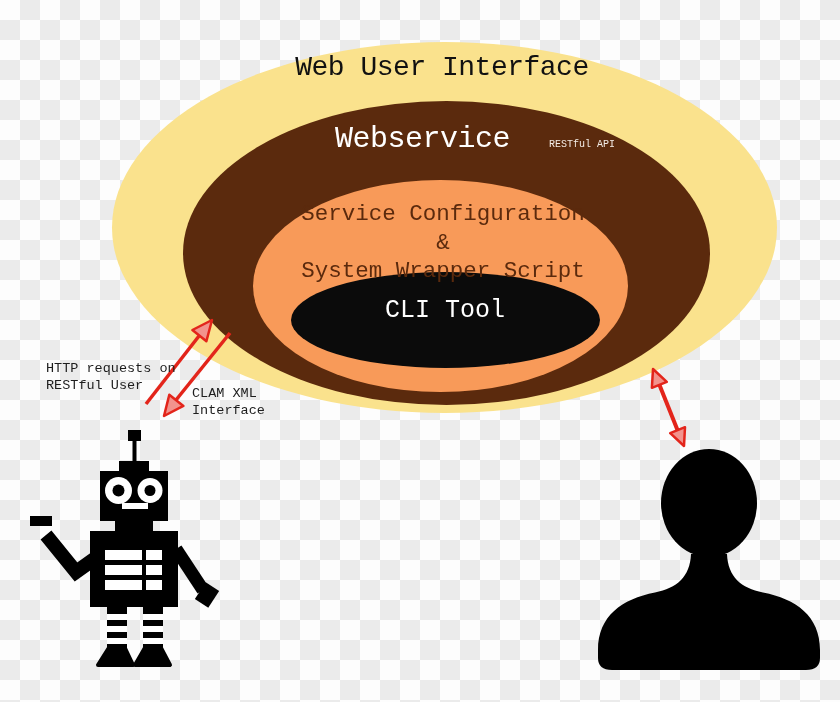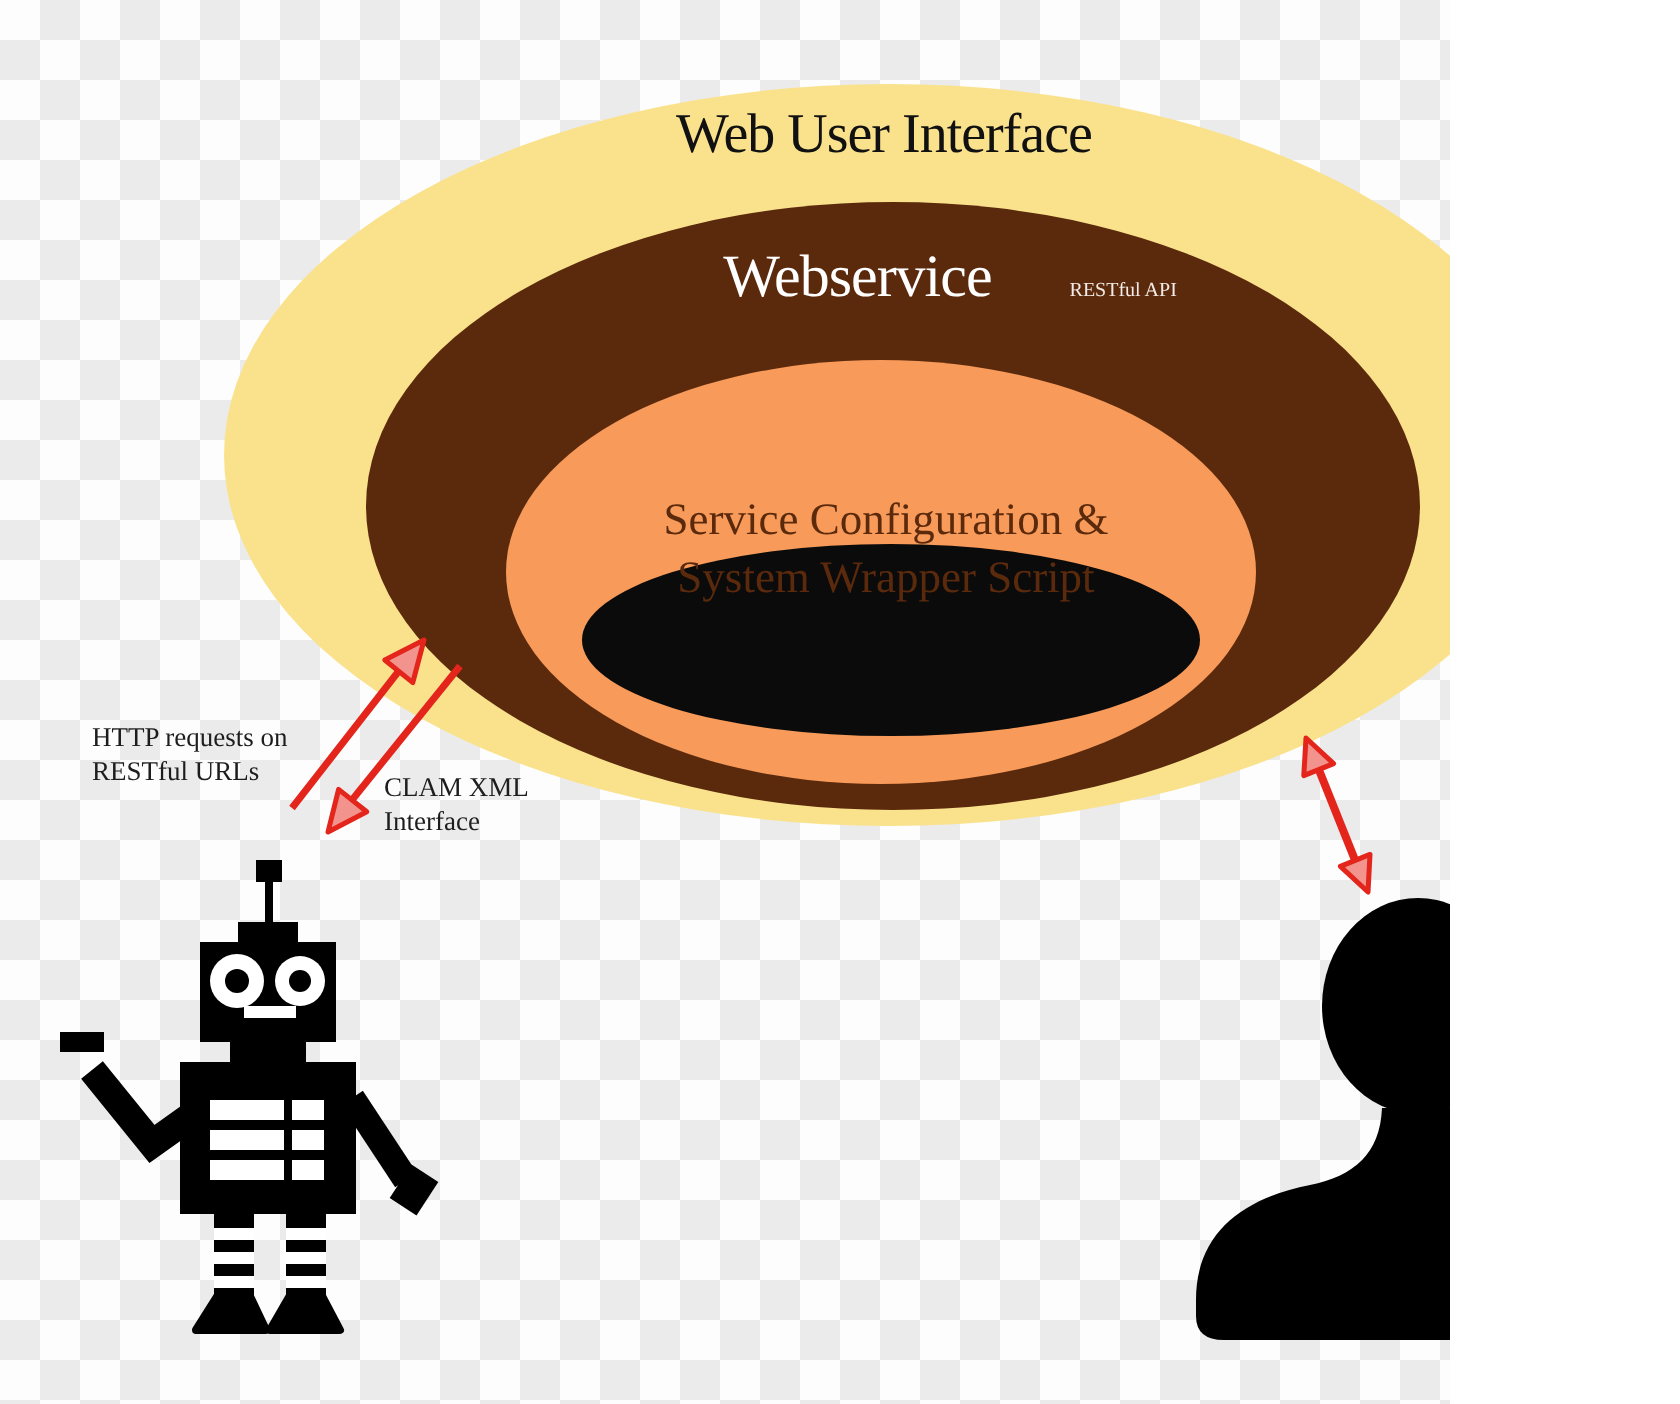--- a/index.html
+++ b/index.html
@@ -1,36 +1,36 @@
 <!DOCTYPE html>
 <html><head>
 <meta charset="utf-8">
 <style>
   html,body{margin:0;padding:0;}
   #canvas{
     position:relative;
-    width:725px;height:702px;
+    width:840px;height:702px;
     overflow:hidden;
-    font-family:Liberation Serif, serif;
+    font-family:Liberation Mono, monospace;
     
     background:repeating-conic-gradient(#ebebeb 0% 25%, #fdfdfd 0% 50%) 0 0 / 40px 40px;
   }
   .ellipse{position:absolute;border-radius:50%;}
   #ellipse-web-ui      {left:112px;top:42px;width:665px;height:371px;background:#fae28d;}
   #ellipse-webservice  {left:183px;top:101px;width:527px;height:304px;background:#5b2a0d;}
   #ellipse-service-cfg {left:253px;top:180px;width:375px;height:212px;background:#f89a59;}
   #ellipse-cli         {left:291px;top:272px;width:309px;height:96px;background:#0b0b0b;}
 
   .txt{position:absolute;white-space:pre-line;}
   #title{left:242px;top:52px;width:400px;text-align:center;font-size:28px;letter-spacing:-0.5px;color:#111;}
   #subtitle{left:545px;top:81px;width:132px;text-align:center;font-size:14.5px;line-height:15.5px;color:#111;}
   #webservice-row{left:325px;top:122px;width:300px;display:flex;justify-content:center;align-items:baseline;gap:32px;}
   #webservice-row .big{font-size:30px;color:#fff;letter-spacing:-0.5px;}
   #webservice-row .small{font-size:10px;color:#f3ece6;margin-left:7px;}
-  #service-config{left:293px;top:200px;width:300px;text-align:center;font-size:22.5px;line-height:28.5px;color:#5b2a0d;margin-top:46px;}
+  #service-config{left:293px;top:200px;width:300px;text-align:center;font-size:22.5px;line-height:28.5px;color:#5b2a0d;}
   #cli-label{left:345px;top:296px;width:200px;text-align:center;font-size:25px;color:#fff;}
   .note{font-size:13.5px;line-height:16.5px;color:#1d1d1d;}
   #http-label{left:46px;top:361px;}
   #clam-label{left:192px;top:386px;}
   #ui-label{left:678px;top:384px;}
   #overlay{position:absolute;left:0;top:0;}
 </style>
 </head>
 <body>
 
@@ -107,19 +107,20 @@
 
   <div class="txt" id="title">Web User Interface</div>
 
   <div class="txt" id="webservice-row">
     <span class="big">Webservice</span>
     <span class="small">RESTful API</span>
   </div>
 
   <div class="txt" id="service-config">Service Configuration &amp;
 System Wrapper Script</div>
+  <div class="txt" id="cli-label">CLI Tool</div>
 
   <div class="txt note" id="http-label">HTTP requests on
-RESTful URLs</div>
+RESTful User</div>
   <div class="txt note" id="clam-label">CLAM XML
 Interface</div>
 
 </div>
 
 </body></html>

